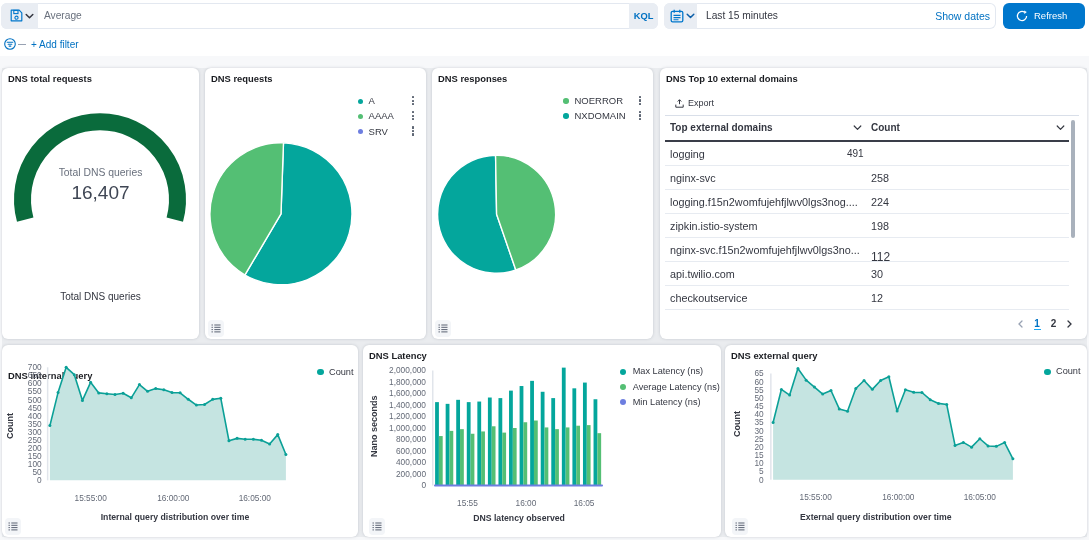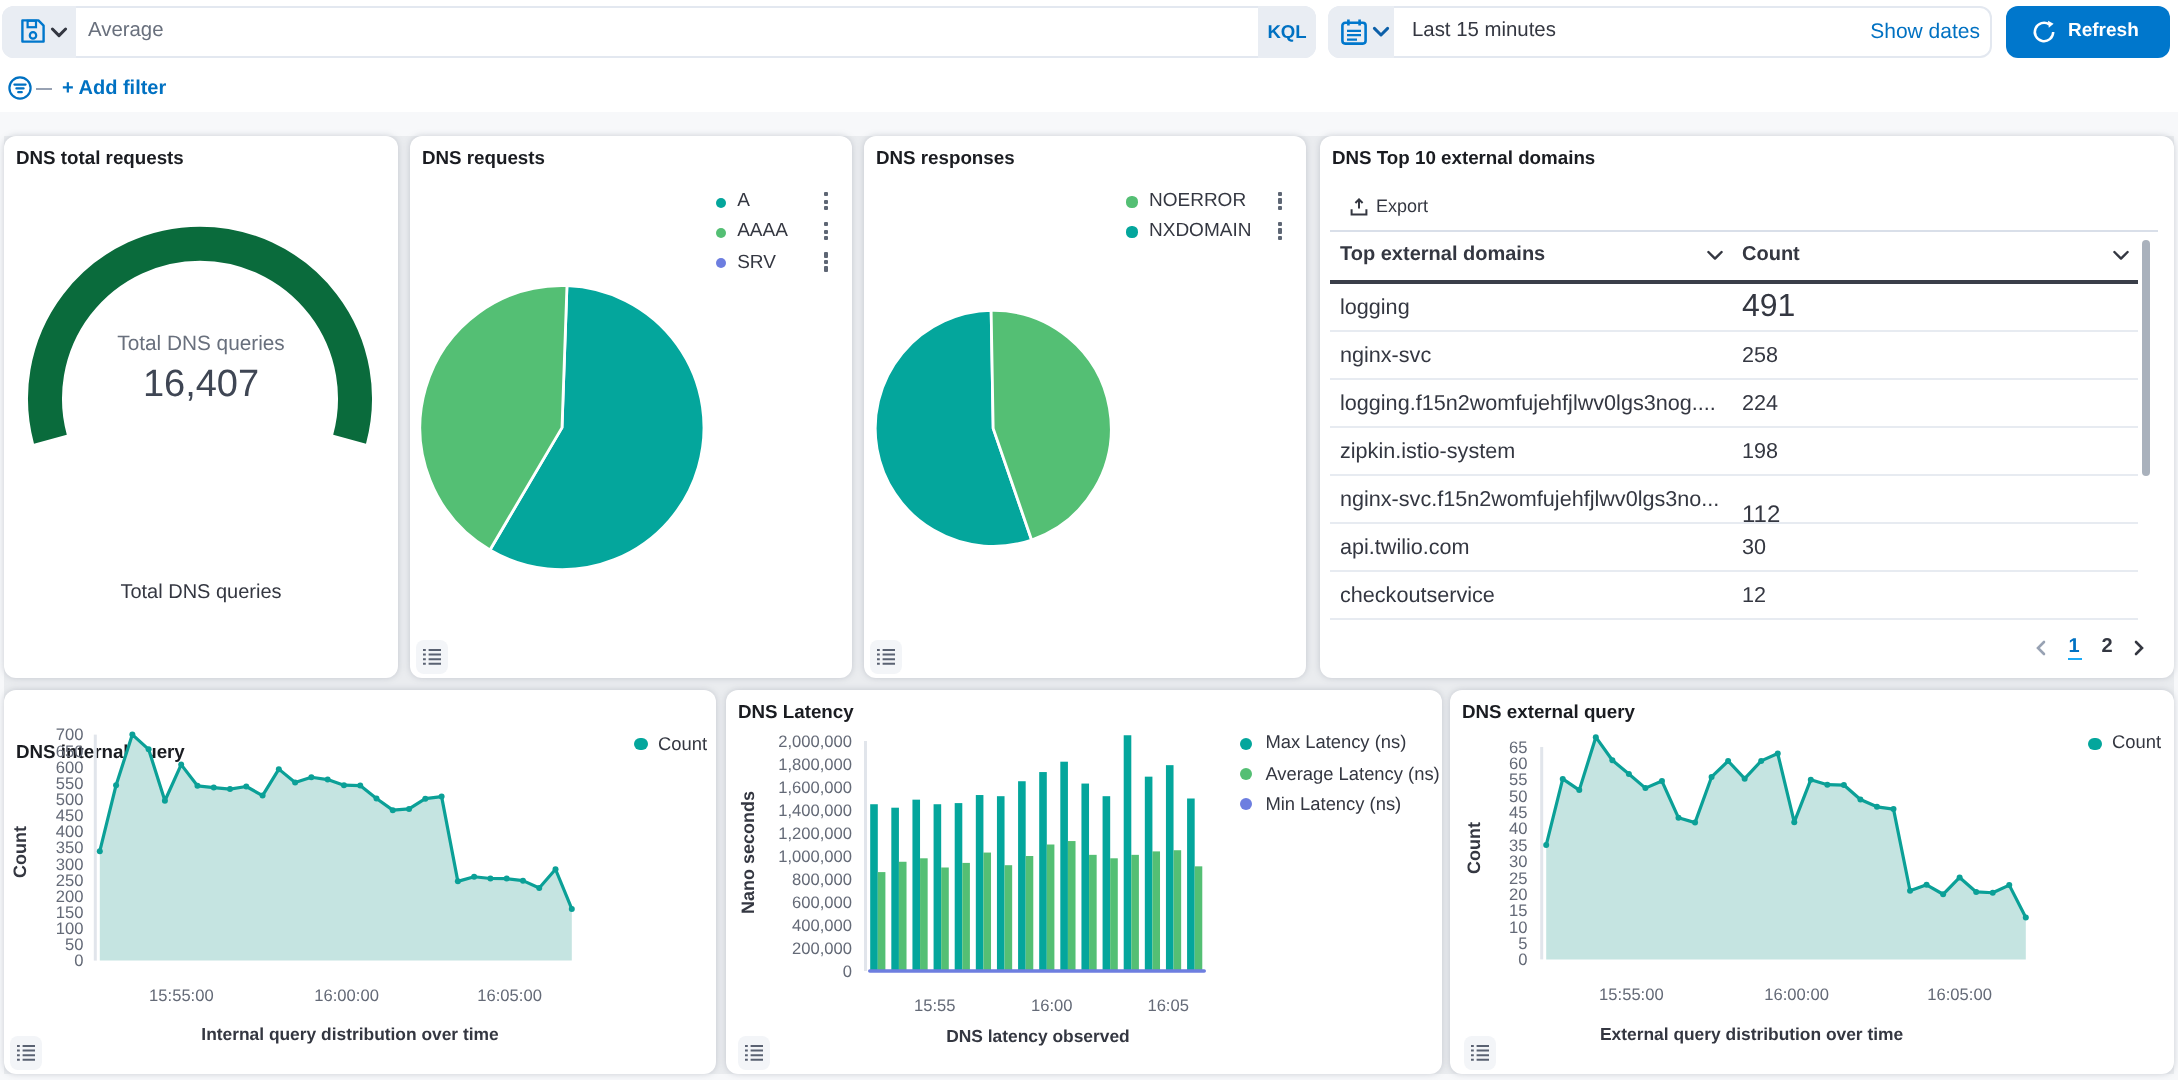--- a/index.html
+++ b/index.html
@@ -42,27 +42,27 @@
 <svg class="abs" style="left:686px;top:13px" width="9" height="6" viewBox="0 0 9 6">
     <path d="M1.2 1.2 4.5 4.5 7.8 1.2" fill="none" stroke="#0C5FA8" stroke-width="1.5" stroke-linecap="round" stroke-linejoin="round"></path>
   </svg>
 <div class="abs" style="left:706px;top:3px;height:26px;line-height:26px;font-size:10.2px;color:#343741">Last 15 minutes</div>
 <div class="abs" style="left:835px;top:3px;width:155px;height:26px;line-height:26px;font-size:10.5px;color:#0071C2;font-weight:500;text-align:right">Show dates</div>
 <div class="abs" style="left:1003px;top:3px;width:82px;height:26px;background:#0077CC;border-radius:6px"></div>
 <svg class="abs" style="left:1016px;top:9.5px" width="12" height="12" viewBox="0 0 12 12">
     <path d="M10.6 6 A4.6 4.6 0 1 1 8.6 2.2" fill="none" stroke="#fff" stroke-width="1.25"></path>
     <path d="M8.0 0.4 L10.8 1.9 L8.4 3.9 Z" fill="#fff"></path>
   </svg>
-<div class="abs" style="left:1034px;top:3px;height:38px;line-height:26px;font-size:9.5px;font-weight:bold;color:#fff">Refresh</div>
+<div class="abs" style="left:1034px;top:3px;height:38px;line-height:26px;font-size:9.5px;font-weight:normal;color:#fff">Refresh</div>
 <svg class="abs" style="left:4px;top:38px" width="12" height="12" viewBox="0 0 12 12">
     <circle cx="6" cy="6" r="5.3" fill="none" stroke="#0071C2" stroke-width="1.1"></circle>
     <path d="M3.2 4.3h5.6M4.2 6.2h3.6M5.1 8.1h1.8" stroke="#0071C2" stroke-width="1.1" stroke-linecap="round"></path>
   </svg>
 <div class="abs" style="left:18px;top:43.5px;width:8px;height:1.4px;background:#98A2B3"></div>
-<div class="abs" style="left:31px;top:40px;font-size:10px;line-height:10px;font-weight:bold;color:#0071C2">+ Add filter</div>
+<div class="abs" style="left:31px;top:40px;font-size:10px;line-height:10px;font-weight:normal;color:#0071C2">+ Add filter</div>
 <div class="panel" style="left:2px;top:68px;width:197px;height:271px"></div>
 <div class="panel" style="left:205px;top:68px;width:221px;height:271px"></div>
 <div class="panel" style="left:432px;top:68px;width:221px;height:271px"></div>
 <div class="panel" style="left:660px;top:68px;width:427px;height:271px"></div>
 <div class="panel" style="left:2px;top:345px;width:356px;height:192px"></div>
 <div class="panel" style="left:363px;top:345px;width:358px;height:192px"></div>
 <div class="panel" style="left:725px;top:345px;width:362px;height:192px"></div>
 <div class="ptitle" style="left:8px;top:72.5px">DNS total requests</div>
 <div class="ptitle" style="left:211px;top:72.5px">DNS requests</div>
 <div class="ptitle" style="left:438px;top:72.5px">DNS responses</div>
@@ -138,21 +138,21 @@
 <div class="abs" style="left:670px;top:123px;font-size:10px;line-height:10px;font-weight:bold;color:#343741">Top external domains</div>
 <svg class="abs" style="left:852.5px;top:125px" width="9" height="6" viewBox="0 0 9 6">
     <path d="M1.2 1 4.5 4.3 7.8 1" fill="none" stroke="#343741" stroke-width="1.2" stroke-linecap="round" stroke-linejoin="round"></path>
   </svg>
 <div class="abs" style="left:871px;top:123px;font-size:10px;line-height:10px;font-weight:bold;color:#343741">Count</div>
 <svg class="abs" style="left:1056px;top:125px" width="9" height="6" viewBox="0 0 9 6">
     <path d="M1.2 1 4.5 4.3 7.8 1" fill="none" stroke="#343741" stroke-width="1.2" stroke-linecap="round" stroke-linejoin="round"></path>
   </svg>
 <div class="abs" style="left:665px;top:140px;width:404px;height:1.8px;background:#3A3E49"></div>
 <div class="abs" style="left:670px;top:148.5px;font-size:10.8px;line-height:10.8px;color:#343741;white-space:nowrap">logging</div>
-<div class="abs" style="left:871px;top:148.5px;font-size:16px;line-height:10.8px;color:#343741">491</div>
+<div class="abs" style="left:847px;top:148.5px;font-size:10px;line-height:10.8px;color:#343741">491</div>
 <div class="abs" style="left:665px;top:165px;width:404px;height:1px;background:#E7EBF1"></div>
 <div class="abs" style="left:670px;top:172.5px;font-size:10.8px;line-height:10.8px;color:#343741;white-space:nowrap">nginx-svc</div>
 <div class="abs" style="left:871px;top:172.5px;font-size:10.8px;line-height:10.8px;color:#343741">258</div>
 <div class="abs" style="left:665px;top:189px;width:404px;height:1px;background:#E7EBF1"></div>
 <div class="abs" style="left:670px;top:196.5px;font-size:10.8px;line-height:10.8px;color:#343741;white-space:nowrap">logging.f15n2womfujehfjlwv0lgs3nog....</div>
 <div class="abs" style="left:871px;top:196.5px;font-size:10.8px;line-height:10.8px;color:#343741">224</div>
 <div class="abs" style="left:665px;top:213px;width:404px;height:1px;background:#E7EBF1"></div>
 <div class="abs" style="left:670px;top:220.5px;font-size:10.8px;line-height:10.8px;color:#343741;white-space:nowrap">zipkin.istio-system</div>
 <div class="abs" style="left:871px;top:220.5px;font-size:10.8px;line-height:10.8px;color:#343741">198</div>
 <div class="abs" style="left:665px;top:237px;width:404px;height:1px;background:#E7EBF1"></div>

